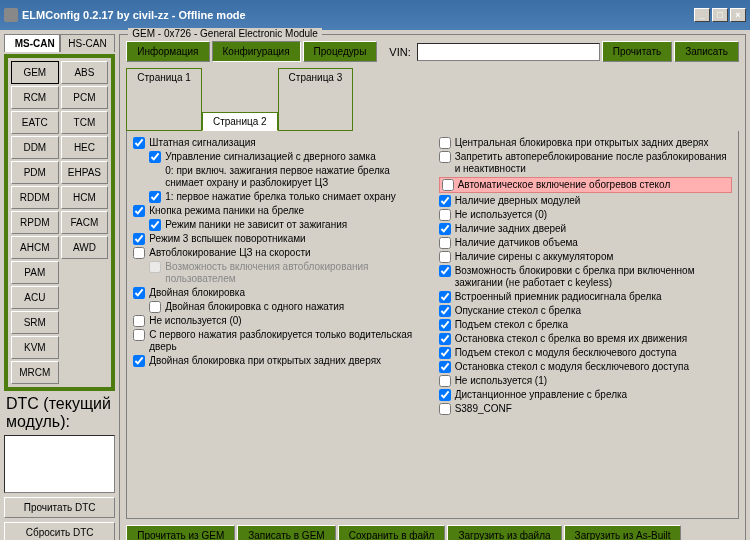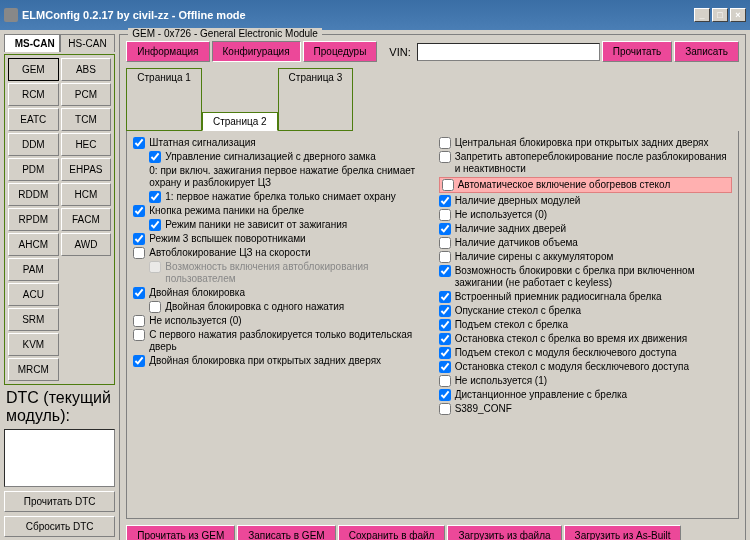--- a/index.html
+++ b/index.html
@@ -7,46 +7,46 @@
 .titlebar { background: linear-gradient(#3a6ea5, #4a7eb5); color: #fff; height: 30px; display: flex; align-items: center; padding: 0 4px; font-weight: bold; }
 .titlebar-icon { width: 14px; height: 14px; background: #888; margin-right: 4px; border-radius: 2px; }
 .titlebar-text { flex: 1; }
 .titlebar-btns { display: flex; gap: 2px; }
 .titlebar-btn { width: 16px; height: 14px; background: #d4d0c8; border: 1px solid #fff; border-right-color: #404040; border-bottom-color: #404040; font-size: 9px; display: flex; align-items: center; justify-content: center; cursor: pointer; }
 .main { display: flex; height: 518px; padding: 4px; gap: 4px; }
 .left-panel { width: 116px; display: flex; flex-direction: column; gap: 2px; }
 .tab-header { display: flex; }
 .tab-btn { flex: 1; padding: 3px 4px; background: #d4d0c8; border: 1px solid #808080; border-bottom: none; text-align: center; cursor: pointer; font-size: 10px; }
 .tab-btn.active { background: #fff; font-weight: bold; text-align: right; }
-.module-grid { display: grid; grid-template-columns: 1fr 1fr; gap: 2px; padding: 3px; border: 1px solid #4d7c0f; background: #d4d0c8; }
+.module-grid { display: grid; grid-template-columns: 1fr 1fr; gap: 2px; padding: 3px; border: 4px solid #4d7c0f; background: #d4d0c8; }
 .mod-btn { padding: 5px 3px; background: #d4d0c8; border: 1px solid #fff; border-right-color: #808080; border-bottom-color: #808080; text-align: center; cursor: pointer; font-size: 10px; }
 .mod-btn.active { border-color: #000; border-width: 1px; background: #d4d0c8; }
 .dtc-label { font-size: 16px; padding: 2px; }
 .dtc-box { background: #fff; border: 1px inset #808080; height: 58px; }
 .wide-btn { padding: 4px; background: #d4d0c8; border: 1px solid #fff; border-right-color: #808080; border-bottom-color: #808080; text-align: center; cursor: pointer; font-size: 10px; margin-top: 2px; }
 .right-panel { flex: 1; display: flex; flex-direction: column; gap: 4px; }
 .fieldset { border: 1px solid #808080; padding: 6px; position: relative; }
 .legend { position: absolute; top: -7px; left: 8px; background: #d4d0c8; padding: 0 4px; font-size: 10px; }
 .toolbar { display: flex; gap: 2px; align-items: center; }
-.btn { padding: 4px 10px; background: #ec4899; border: 1px solid #fff; border-right-color: #808080; border-bottom-color: #808080; cursor: pointer; font-size: 10px; }
+.btn { padding: 4px 10px; background: #4d7c0f; border: 1px solid #fff; border-right-color: #808080; border-bottom-color: #808080; cursor: pointer; font-size: 10px; }
 .btn.active { border: 1px solid #808080; border-right-color: #fff; border-bottom-color: #fff; }
 .vin-label { margin-left: 10px; margin-right: 4px; }
 .vin-input { flex: 1; padding: 2px; border: 1px inset #808080; background: #fff; height: 18px; }
 .page-tabs { display: flex; gap: 0; margin-top: 6px; }
 .page-tab { padding: 3px 10px; background: #d4d0c8; border: 1px solid #4d7c0f; cursor: pointer; font-size: 10px; }
 .page-tab.active { background: #fff; border-bottom-color: #fff; margin-top: 44px; }
 .config-area { border: 1px solid #808080; border-top: none; padding: 6px; display: flex; gap: 12px; height: 388px; }
 .col { flex: 1; display: flex; flex-direction: column; gap: 2px; font-size: 10px; }
 .chk { display: flex; align-items: flex-start; gap: 4px; line-height: 12px; }
 .chk input { margin-top: 0; width: 12px; height: 12px; }
 .chk label { flex: 1; }
 .chk.indent { margin-left: 16px; }
 .chk.highlight { background: #ffb0b0; padding: 1px 2px; border: 1px solid #e08080; }
 .disabled { color: #888; }
-.sub-text { margin-left: 16px; font-size: 10px; line-height: 12px; }
+.sub-text { margin-left: 32px; font-size: 10px; line-height: 12px; }
 .bottom-btns { display: flex; gap: 2px; padding-top: 6px; }
 .status-bar { background: #fff; border: 1px inset #808080; height: 20px; flex: 1; }
 .status-row { display: flex; gap: 4px; align-items: center; }
 </style>
 </head>
 <body>
 
 <div class="titlebar">
   <div class="titlebar-icon"></div>
   <div class="titlebar-text">ELMConfig 0.2.17 by civil-zz - Offline mode</div>

